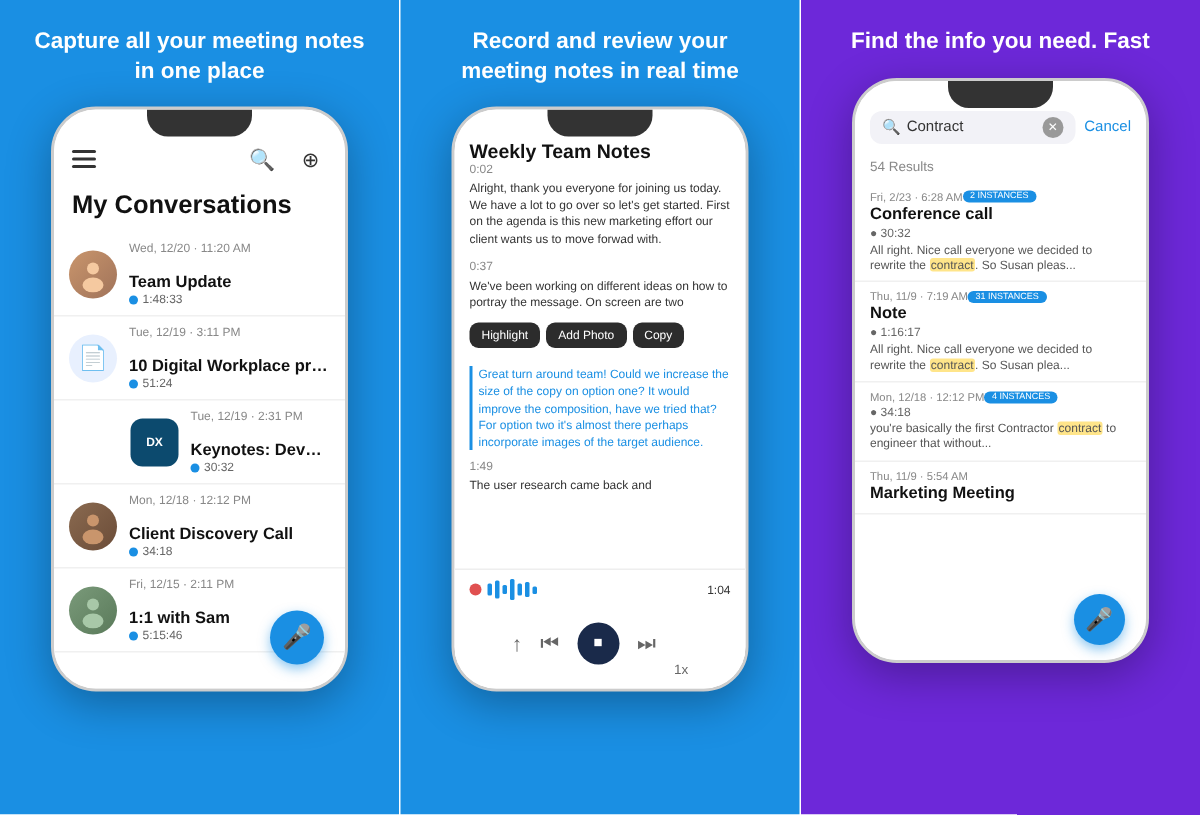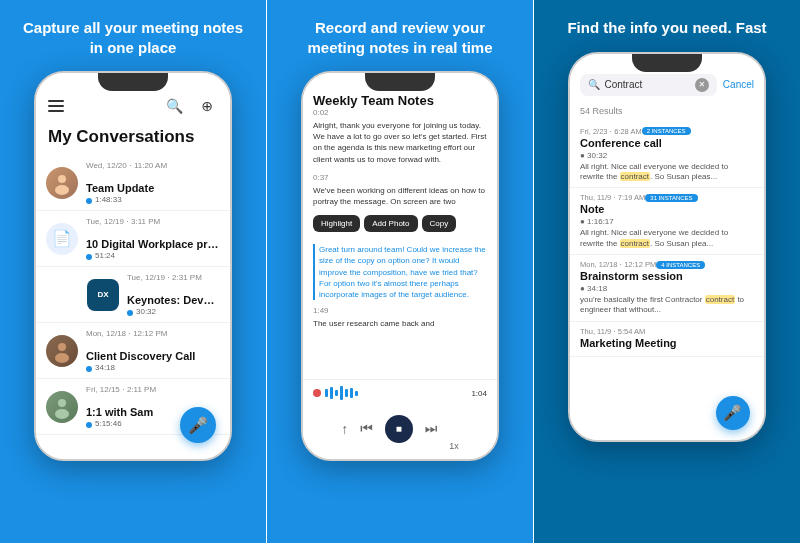--- a/index.html
+++ b/index.html
@@ -15,21 +15,21 @@
       flex: 1;
       display: flex;
       flex-direction: column;
       align-items: center;
       padding: 18px 10px 1px;
       position: relative;
     }
 
     .panel-left { background: #1a8fe3; }
     .panel-middle { background: #1a8fe3; }
-    .panel-right { background: #0369a1; }
+    .panel-right { background: #6d28d9; }
 
     .panel-title {
       color: white;
       font-size: 15px;
       font-weight: 600;
       text-align: center;
       margin-bottom: 14px;
       line-height: 1.3;
       padding: 0 10px;
     }
@@ -158,21 +158,21 @@
       font-weight: 600;
       color: #111;
       white-space: nowrap;
       overflow: hidden;
       text-overflow: ellipsis;
       margin-top: 12px;
     }
 
     .conv-duration {
       display: flex;
-      align-items: flex-end;
+      align-items: center;
       gap: 3px;
       font-size: 8px;
       color: #666;
       margin-top: 1px;
     }
 
     .duration-dot {
       width: 6px;
       height: 6px;
       border-radius: 50%;
@@ -670,21 +670,20 @@
         <div class="result-title">Note</div>
         <div class="result-duration">● 1:16:17</div>
         <div class="result-snippet">All right. Nice call everyone we decided to rewrite the <span class="highlight-word">contract</span>. So Susan plea...</div>
       </div>
 
       <div class="result-item">
         <div class="result-date">
           <span>Mon, 12/18 · 12:12 PM</span>
           <span class="instances-badge">4 INSTANCES</span>
         </div>
-        <div class="result-title">Brainstorm session</div>
         <div class="result-duration">● 34:18</div>
         <div class="result-snippet">you're basically the first Contractor <span class="highlight-word">contract</span> to engineer that without...</div>
       </div>
 
       <div class="result-item">
         <div class="result-date">
           <span>Thu, 11/9 · 5:54 AM</span>
         </div>
         <div class="result-title">Marketing Meeting</div>
       </div>

